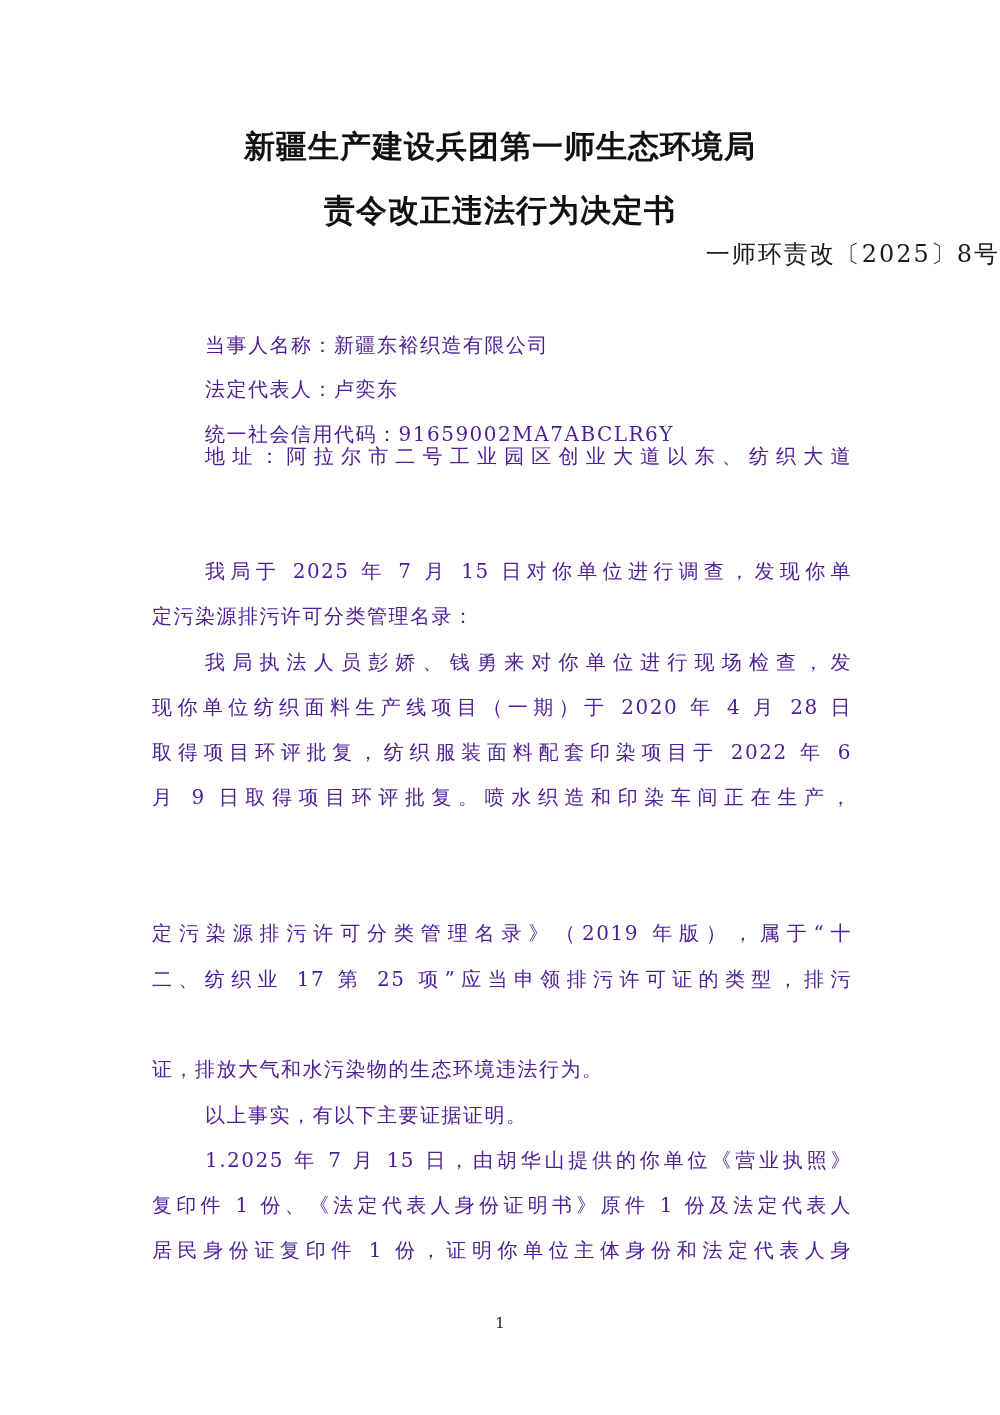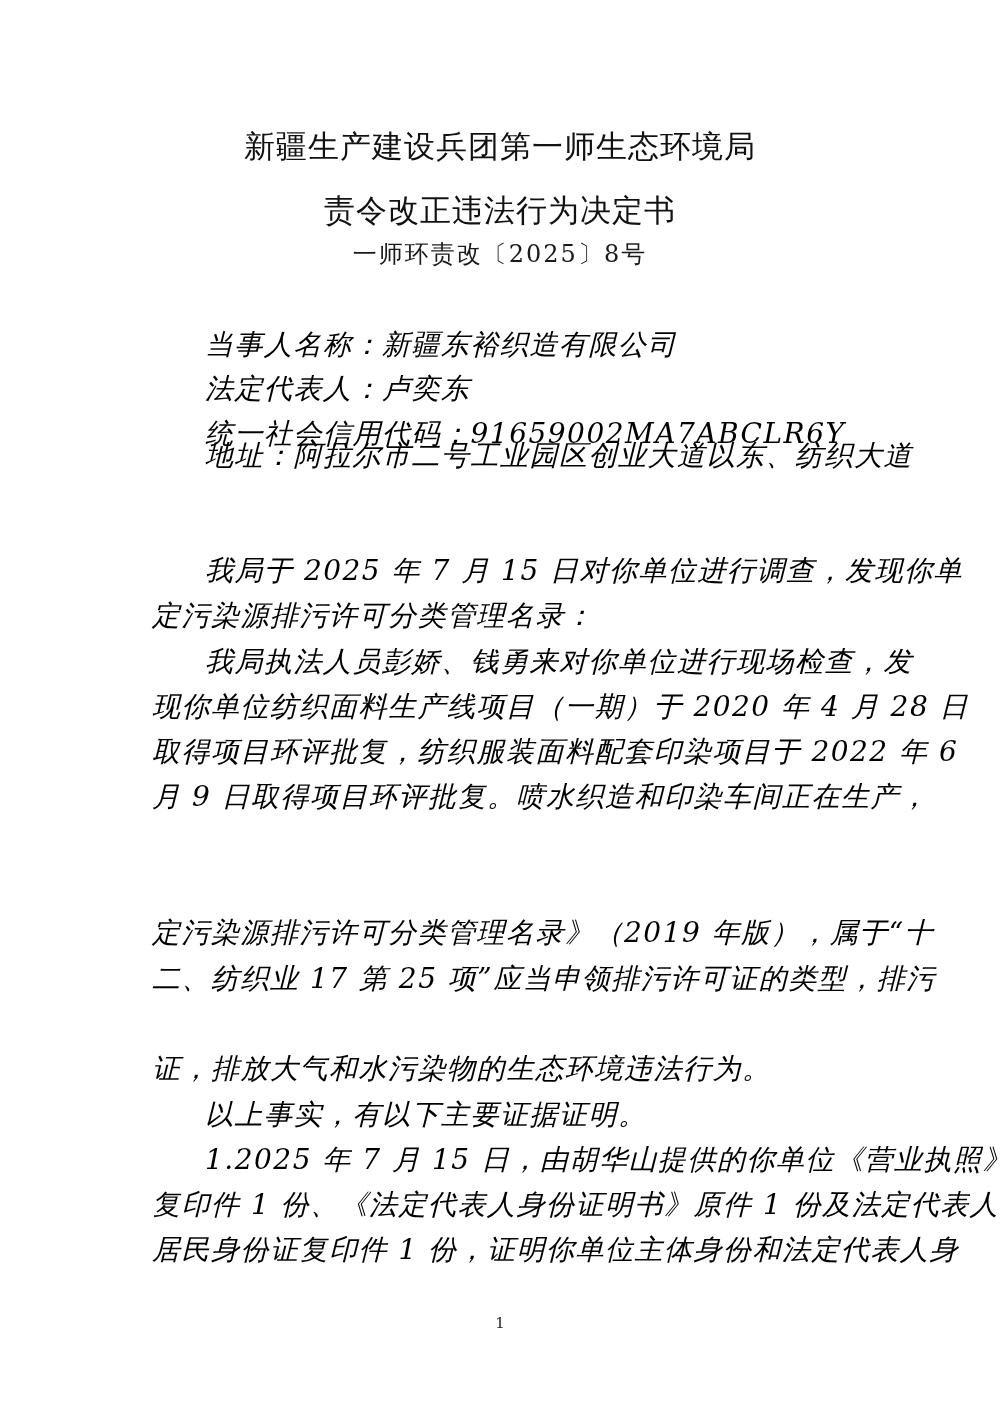--- a/index.html
+++ b/index.html
@@ -20,50 +20,49 @@
       left: 0; top: 0;
       width: 1000px; height: 1415px;
       background: #ffffff;
     }
     .title {
       position: absolute;
       left: 0;
       width: 1000px;
       text-align: center;
       font-family: "DejaVu Serif", "Liberation Serif", serif;
-      font-weight: normal;
+      font-weight: bold;
       font-size: 31px;
       letter-spacing: 1px;
       color: #111111;
       white-space: nowrap;
     }
     .title.l1 { top: 126px; }
     .title.l2 { top: 170px; margin-top: 20px; }
     .docno {
       position: absolute;
       top: 238px;
       left: 0;
       width: 1000px;
-      text-align: center;
+      text-align: right;
       font-size: 24px;
       letter-spacing: 2px;
       color: #1a1a1a;
       white-space: nowrap;
     }
     .line {
       position: absolute;
       left: 152px;
       width: 700px;
-      font-size: 28px;
+      font-size: 20px;
       line-height: 30px;
       height: 30px;
       white-space: nowrap;
-      color: #000000;
+      color: #4c1d95;
       letter-spacing: 1.5px;
-      font-style: italic;
     }
     .line.indent { left: 205px; width: 647px; }
     .line.justify {
       text-align: justify;
       text-align-last: justify;
     }
     .page-number {
       position: absolute;
       top: 1314px;
       left: 0;

